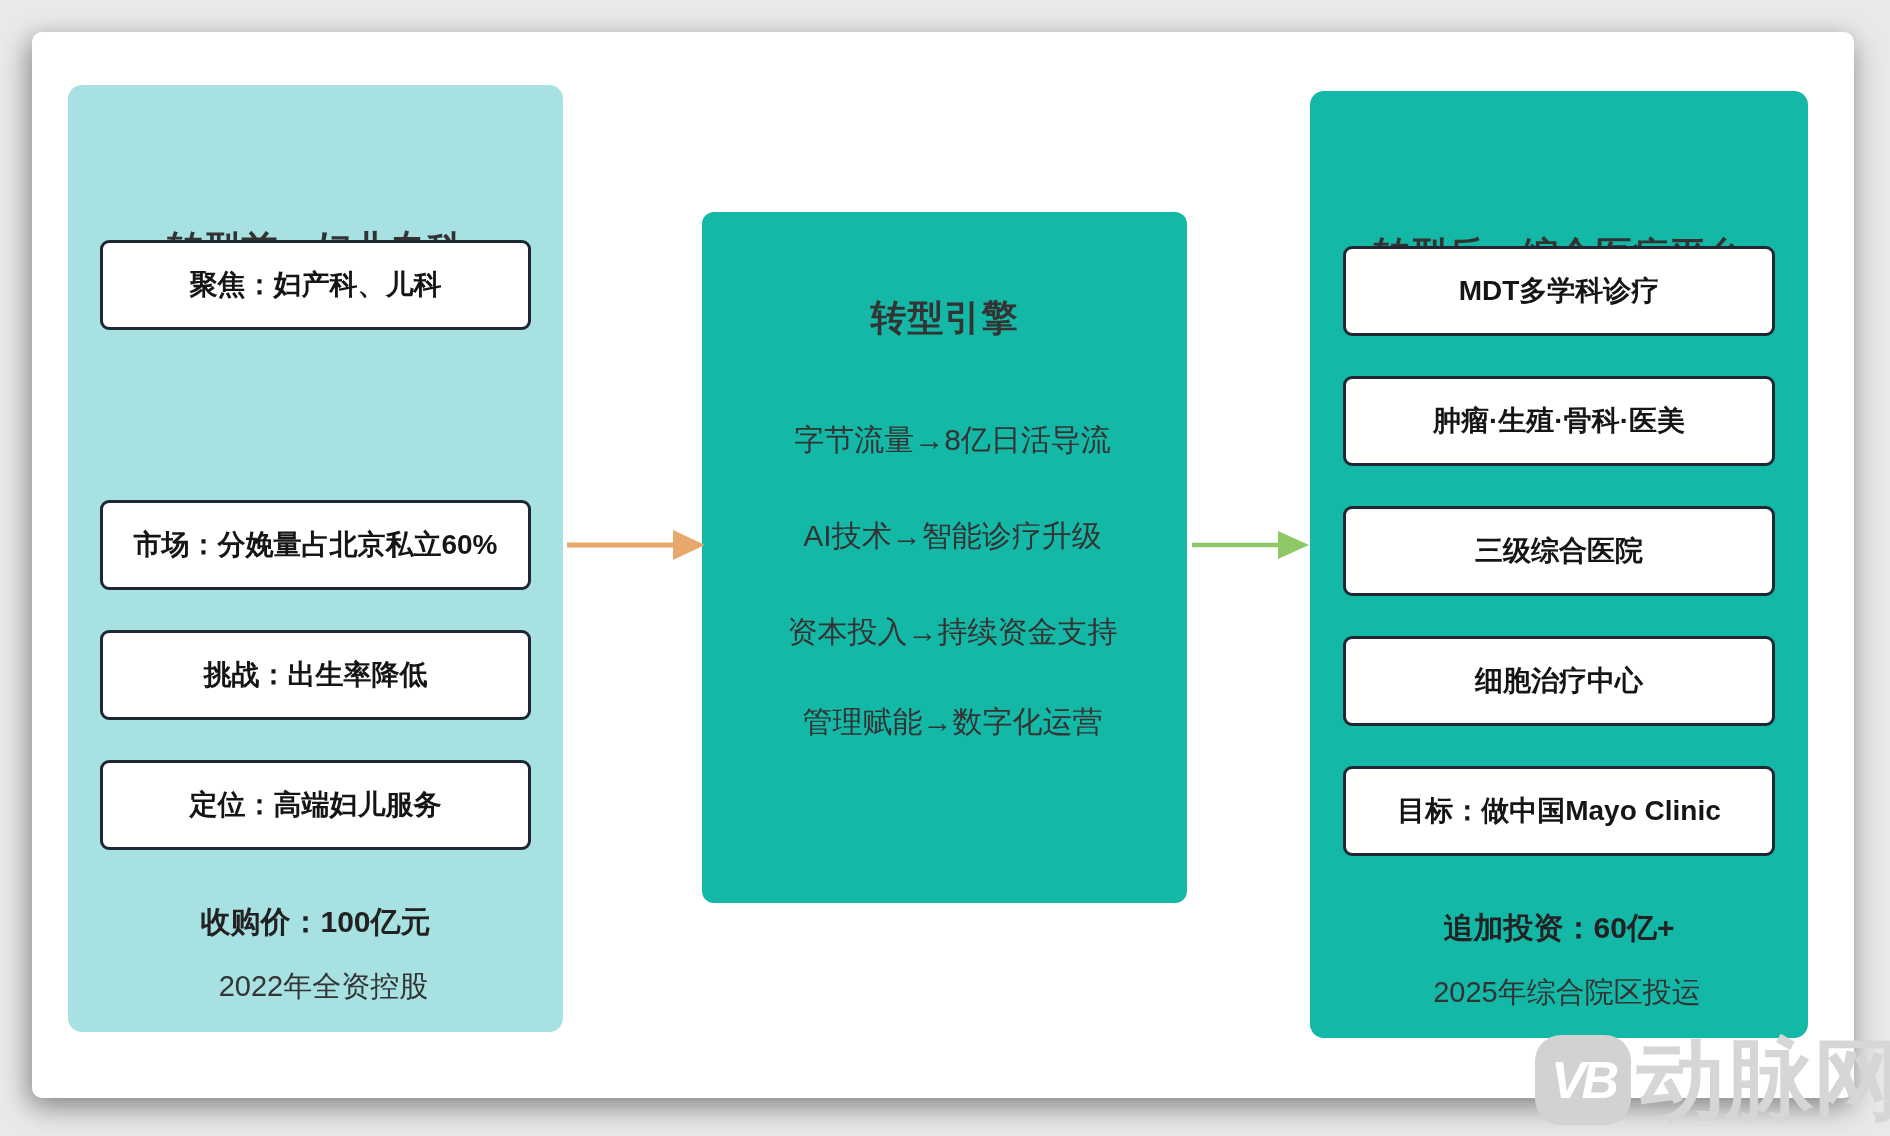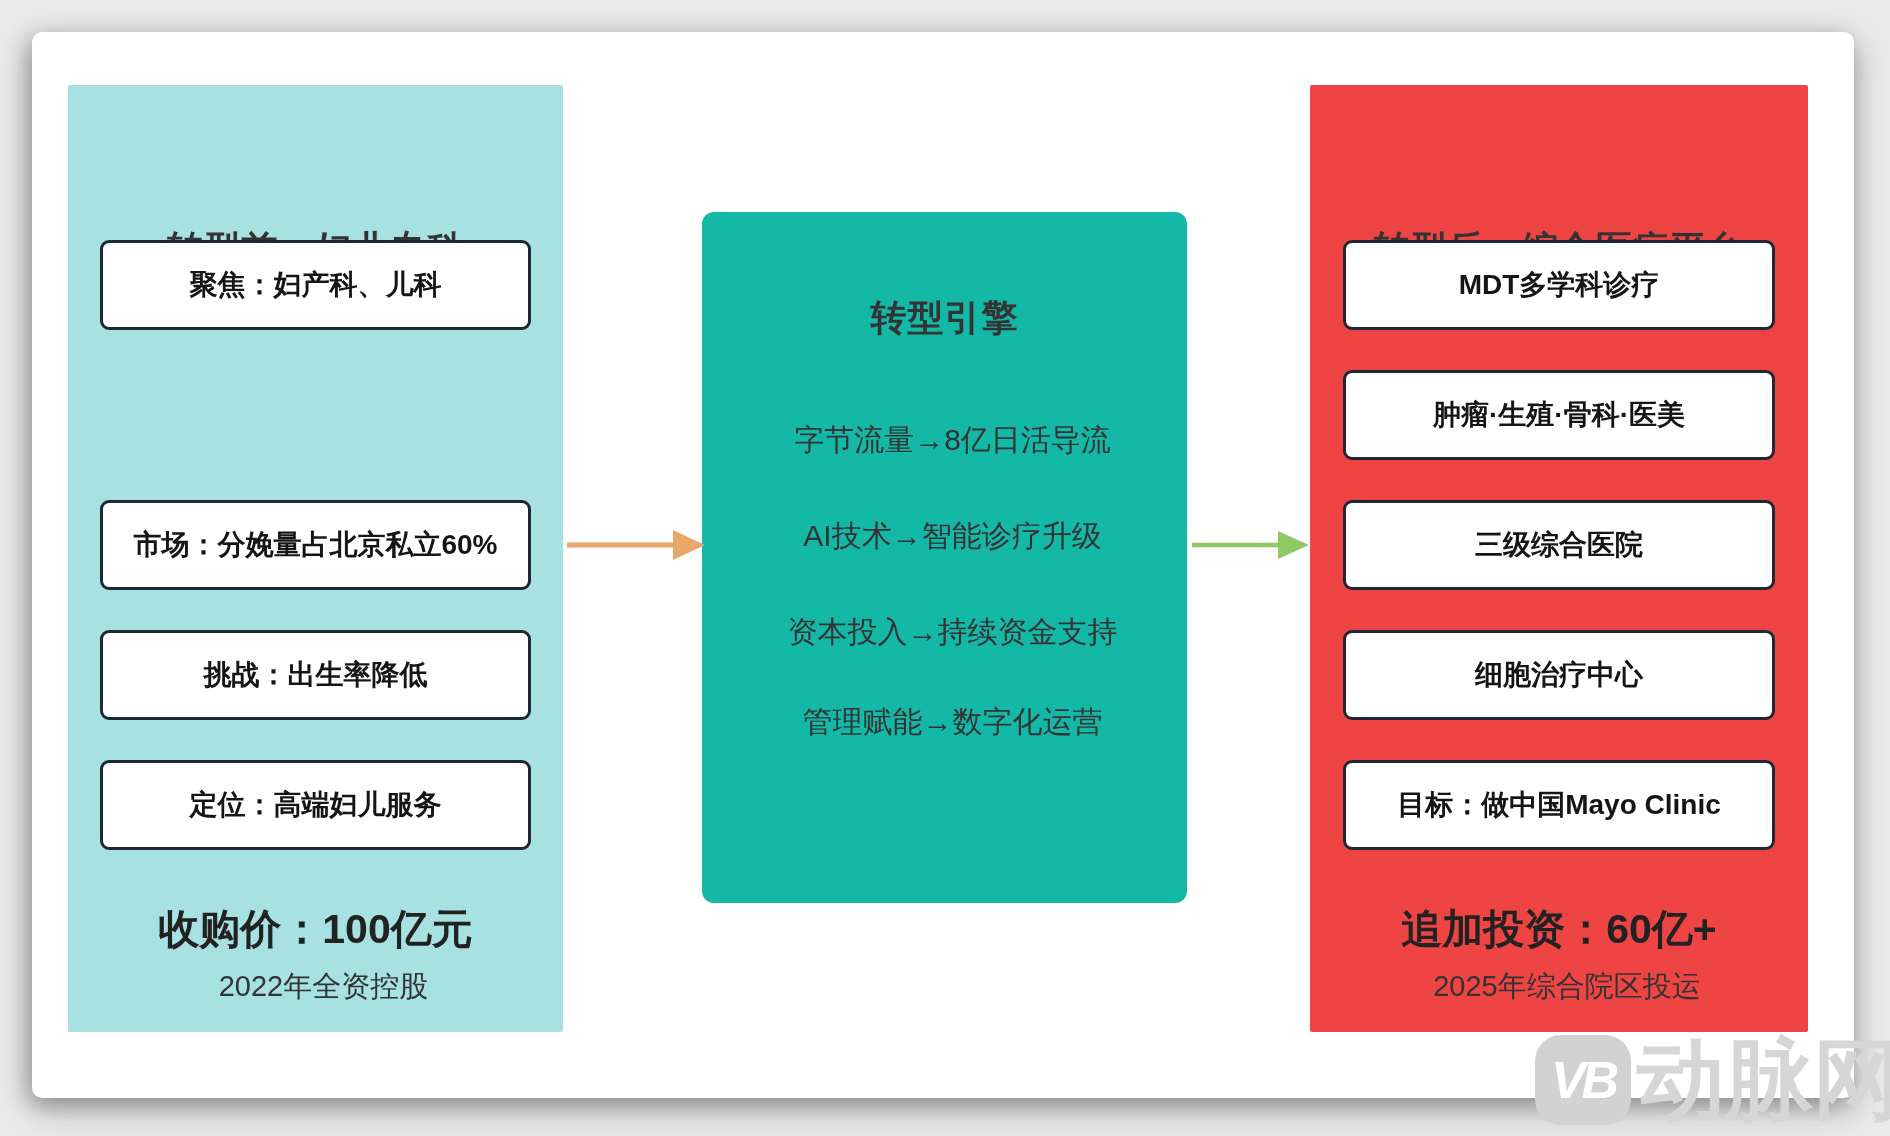--- a/index.html
+++ b/index.html
@@ -1,37 +1,37 @@
 <!DOCTYPE html>
 <html><head>
 <meta charset="utf-8">
 <style>
   html,body{margin:0;padding:0;}
   body{font-family:"Liberation Sans",sans-serif;background:#e9e9e9;}
   .page{position:relative;width:1890px;height:1136px;overflow:hidden;background:#e9e9e9;}
   .canvas{position:absolute;left:32px;top:32px;width:1822px;height:1066px;background:#ffffff;
           border-radius:10px;box-shadow:0 10px 30px rgba(0,0,0,.30), -6px 6px 22px rgba(0,0,0,.18);}
-  .panel{position:absolute;border-radius:2px;}
+  .panel{position:absolute;border-radius:14px;}
   .panel-before{left:68px;top:85px;width:495px;height:947px;}
   .panel-engine{left:702px;top:212px;width:485px;height:691px;border-radius:12px;}
   .panel-after{left:1310px;top:85px;width:498px;height:947px;}
   .panel-title{position:absolute;left:0;width:100%;text-align:center;font-size:36px;font-weight:600;
                color:#333;letter-spacing:1px;}
   .panel-before .panel-title,.panel-after .panel-title{top:140px;}
   .panel-engine .panel-title{top:82px;}
   .wbox{position:absolute;left:32px;width:425px;height:84px;background:#ffffff;border:3px solid #1f2733;
         border-radius:9px;display:flex;align-items:center;justify-content:center;
         font-size:28px;font-weight:700;color:#151515;white-space:nowrap;}
   .panel-after .wbox{left:33px;width:426px;}
   .row0{top:155px}.row1{top:285px}.row2{top:415px}.row3{top:545px}.row4{top:675px}
   .engine-line{position:absolute;left:0;width:100%;text-align:center;font-size:30px;font-weight:400;
                color:#333;line-height:42px;white-space:nowrap;padding-left:8px;}
   .eline0{top:207px}.eline1{top:303px}.eline2{top:399px}.eline3{top:489px}
   .highlight-line{position:absolute;left:0;top:817px;width:100%;text-align:center;
-                  font-size:41px;font-weight:700;color:#222;}
+                  font-size:30px;font-weight:700;color:#222;}
   .note-line{position:absolute;left:8px;top:882px;width:100%;text-align:center;
              font-size:29px;font-weight:400;color:#333;}
   .arrow-svg{position:absolute;top:525px;width:150px;height:40px;}
   .arrow-orange{left:563px;}
   .arrow-green{left:1188px;}
   .watermark{position:absolute;left:1503px;top:1030px;height:100px;display:flex;align-items:center;z-index:5;padding-left:32px;}
   .wm-logo{width:96px;height:90px;background:#d2d2d2;border-radius:26px;display:flex;align-items:center;
            justify-content:center;color:#ffffff;font-size:52px;font-weight:700;font-style:italic;
            letter-spacing:-4px;}
   .wm-text{margin-left:6px;font-size:88px;font-weight:700;color:#d6d6d6;letter-spacing:0px;
@@ -54,21 +54,21 @@
   </div>
 
   <div class="panel panel-engine" style="background: #14b8a6;">
     <div class="panel-title">转型引擎</div>
     <div class="engine-line eline0">字节流量→8亿日活导流</div>
     <div class="engine-line eline1">AI技术→智能诊疗升级</div>
     <div class="engine-line eline2">资本投入→持续资金支持</div>
     <div class="engine-line eline3">管理赋能→数字化运营</div>
   </div>
 
-  <div class="panel panel-after" style="background: #ef4444;">
+  <div class="panel panel-after" style="background: #14b8a6; margin-top: 6px;">
     <div class="panel-title">转型后：综合医疗平台</div>
     <div class="wbox row0">MDT多学科诊疗</div>
     <div class="wbox row1">肿瘤·生殖·骨科·医美</div>
     <div class="wbox row2">三级综合医院</div>
     <div class="wbox row3">细胞治疗中心</div>
     <div class="wbox row4">目标：做中国Mayo Clinic</div>
     <div class="highlight-line">追加投资：60亿+</div>
     <div class="note-line">2025年综合院区投运</div>
   </div>
 

